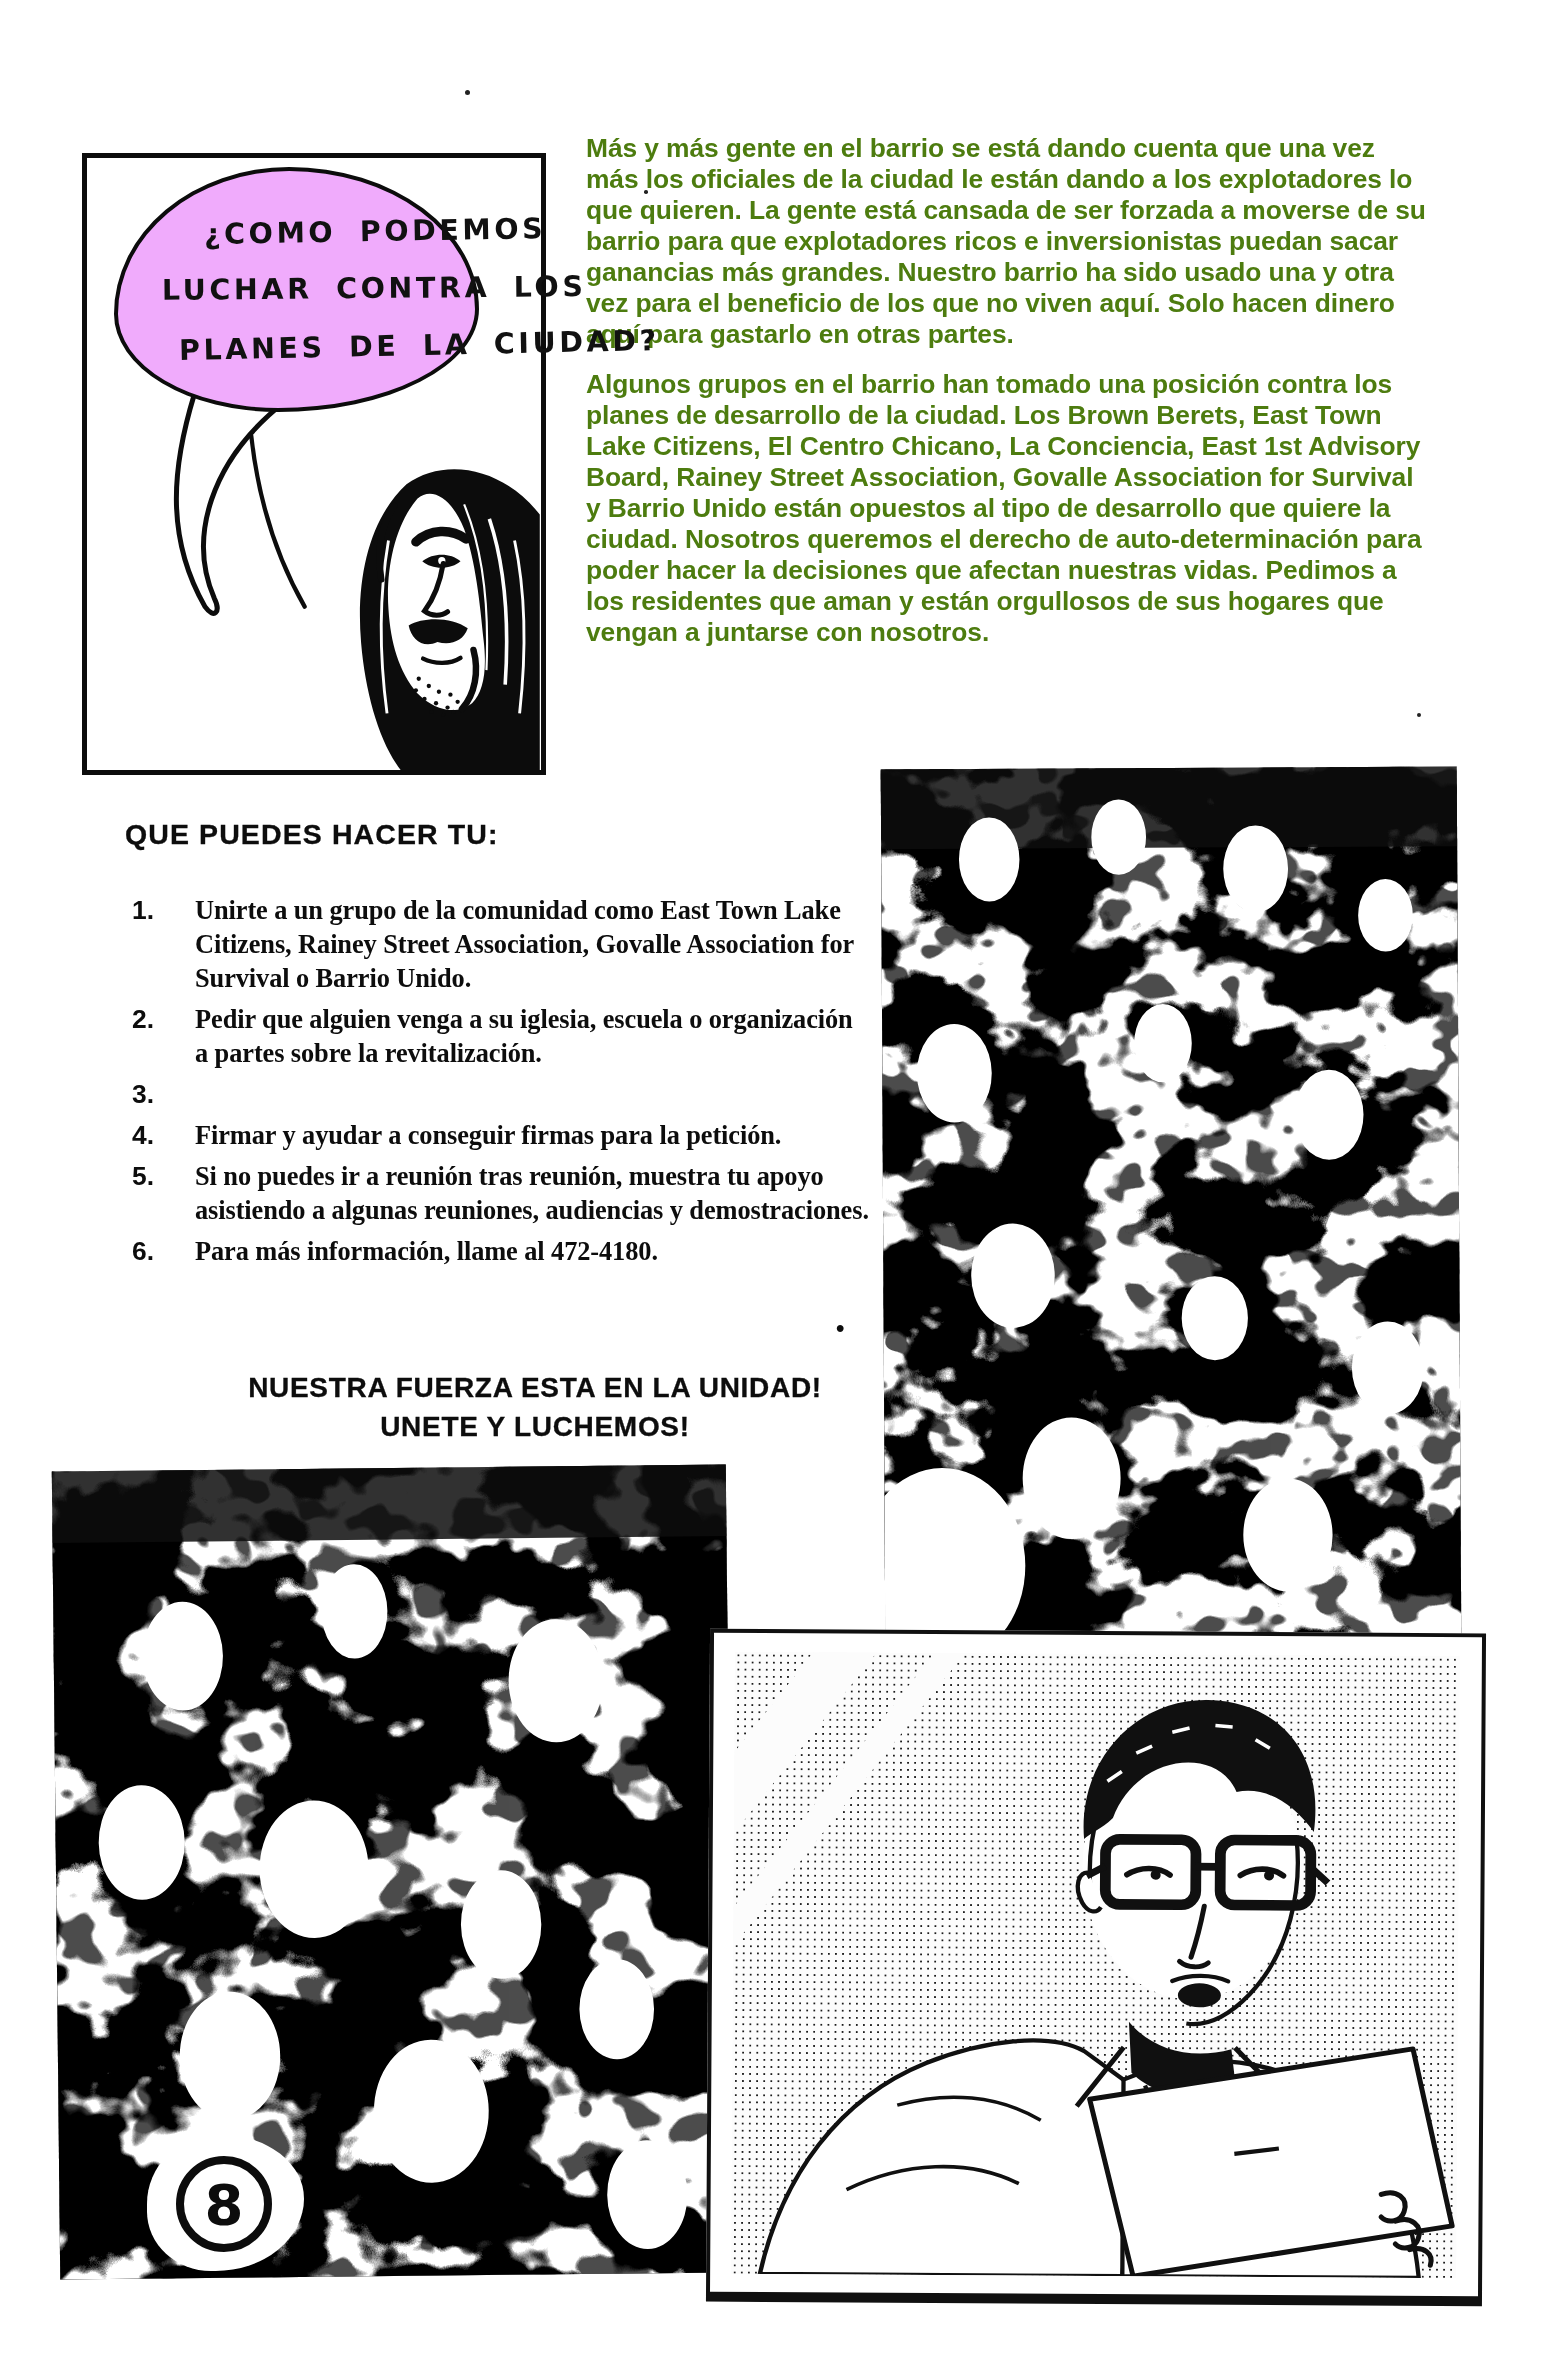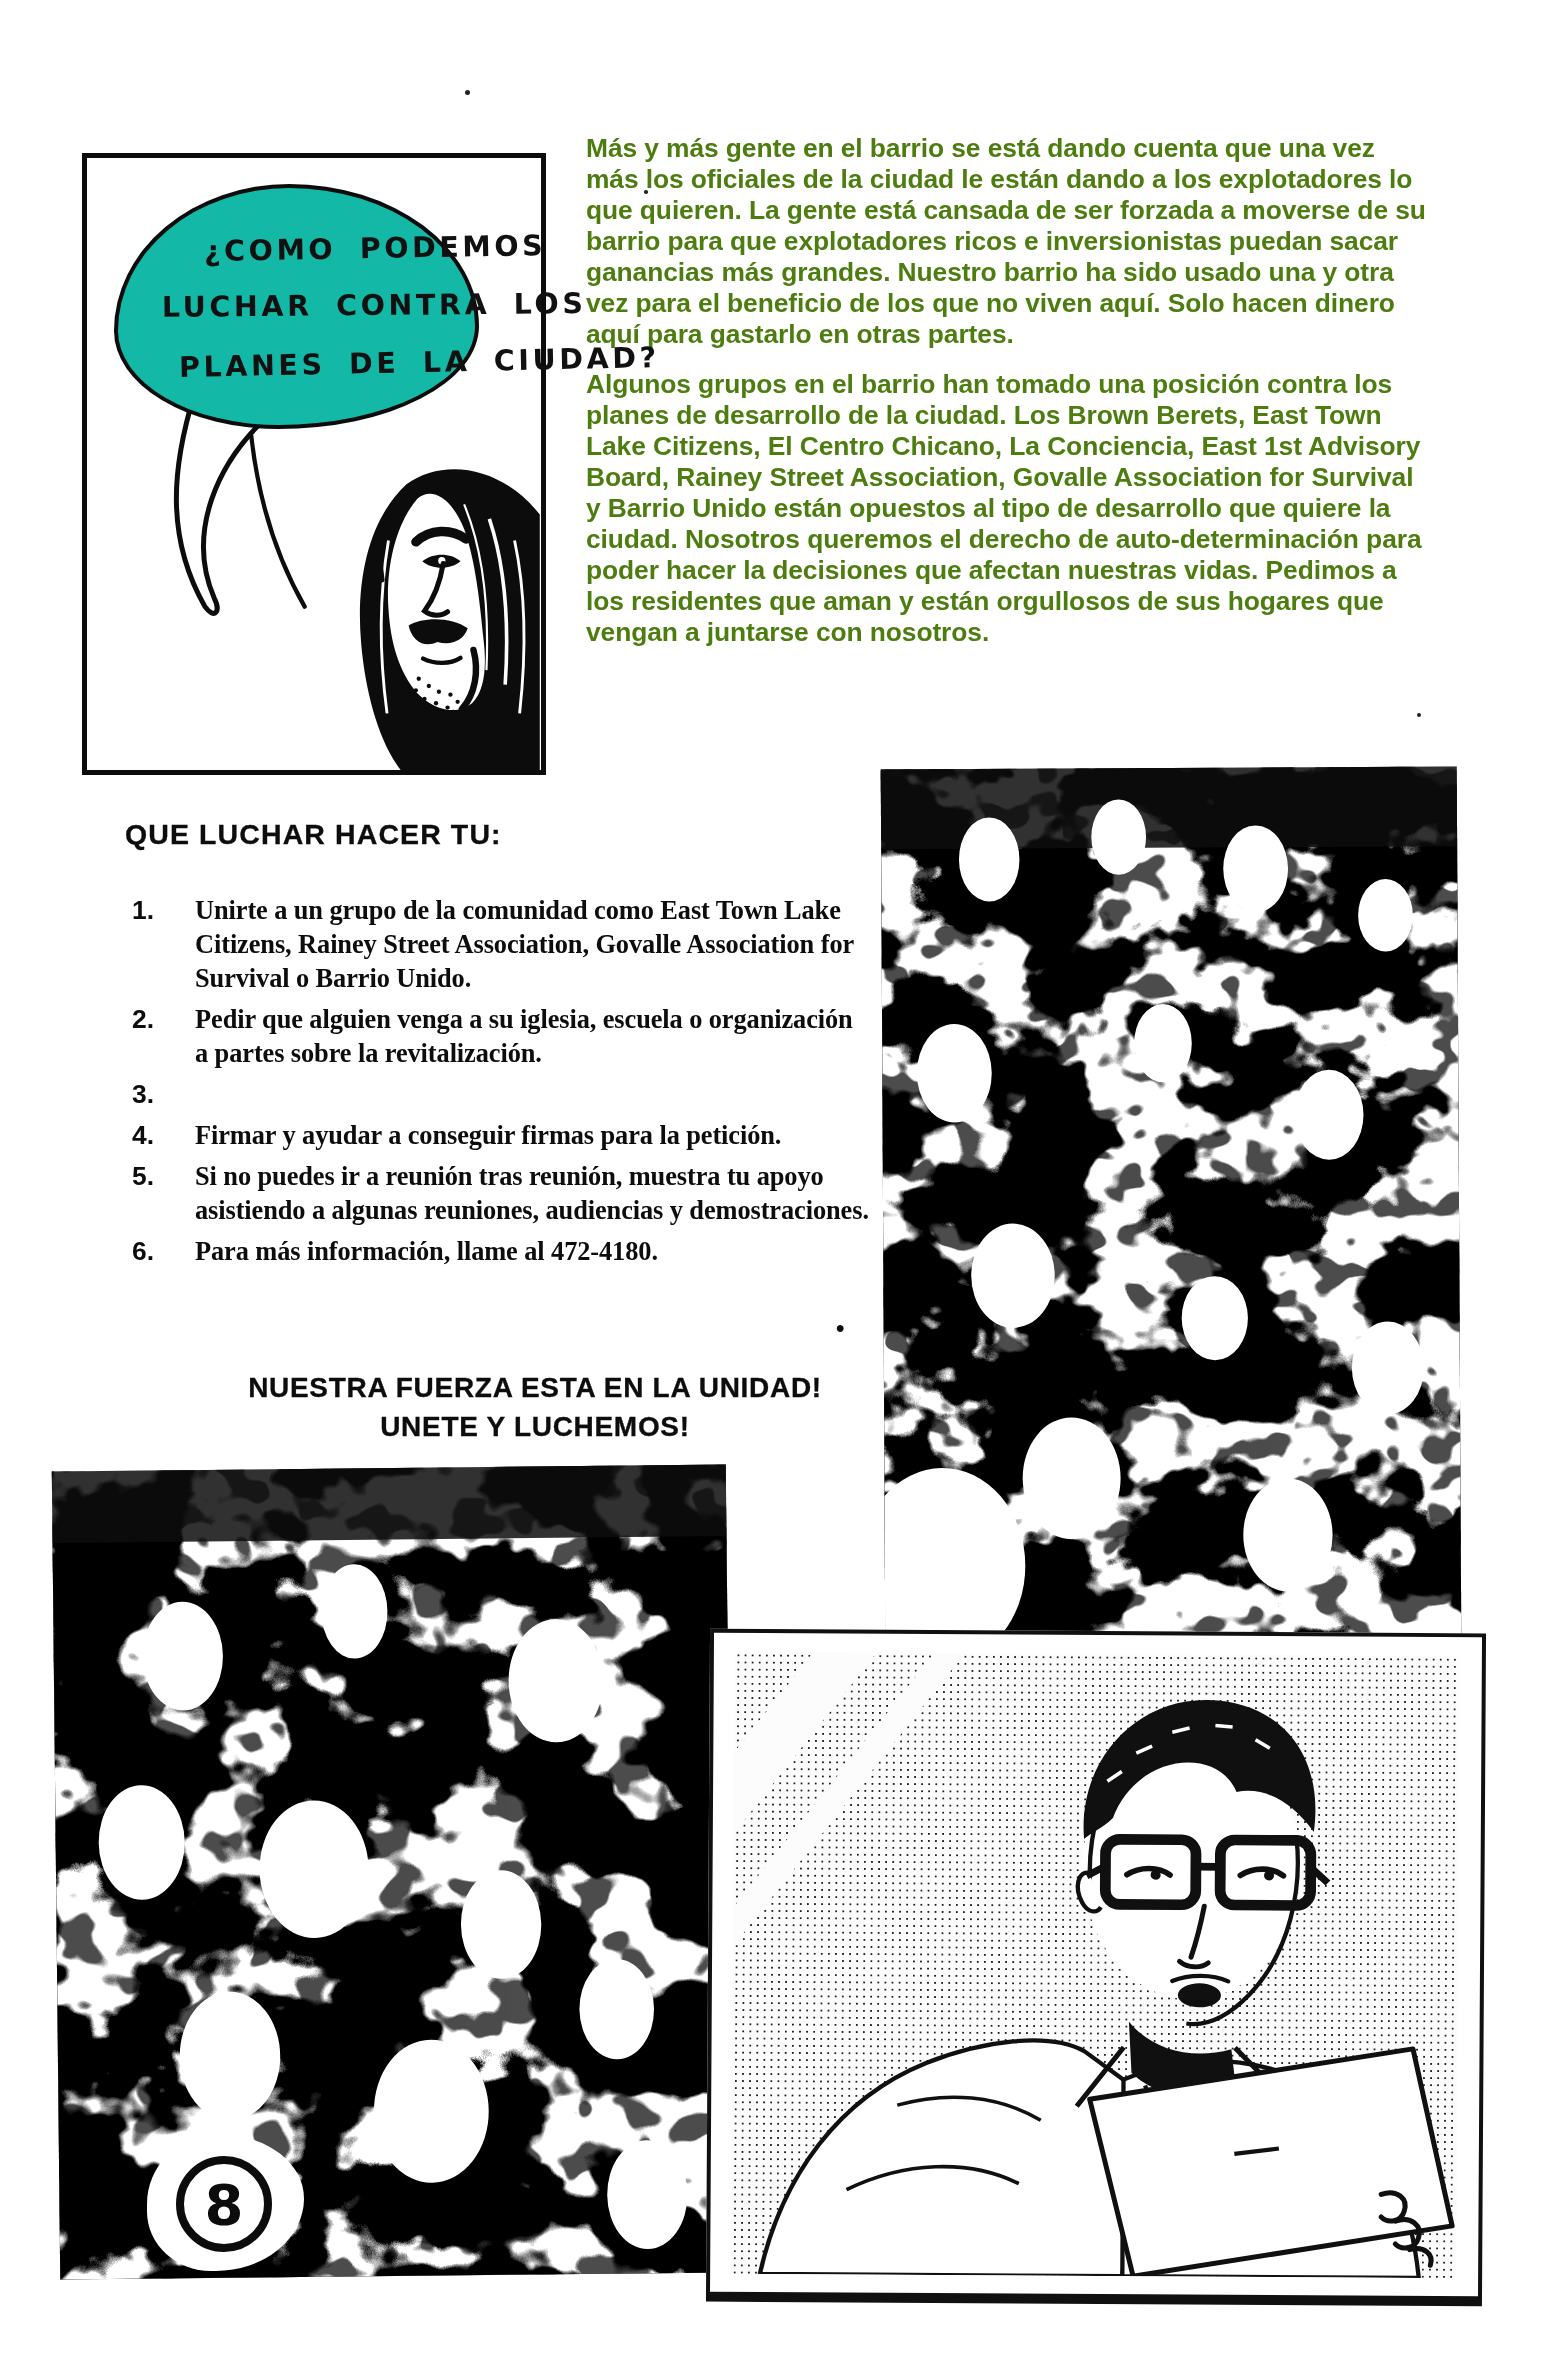--- a/index.html
+++ b/index.html
@@ -8,22 +8,22 @@
     overflow:hidden;font-family:"Liberation Sans",sans-serif;color:#0d0d0d;
   }
   .abs{position:absolute;}
 
   
   .comic-panel{
     left:82px;top:153px;width:454px;height:612px;
     border:5px solid #0c0c0c;background:#fff;
   }
   .bubble{
-    position:absolute;left:27px;top:26px;width:357px;height:237px;
-    background:#14b8a6;border:4.3px solid #0c0c0c;
+    position:absolute;left:27px;top:9px;width:357px;height:237px;
+    background:#f0abfc;border:4.3px solid #0c0c0c;
     border-radius:48% 52% 55% 45% / 60% 58% 42% 40%;
     z-index:2;
   }
   .bubble-line{
     position:absolute;white-space:nowrap;
     font-family:"DejaVu Sans",sans-serif;font-weight:700;
     font-size:28.5px;letter-spacing:3.6px;word-spacing:10px;color:#111;
   }
   .bl0{left:86px;top:44px;transform:rotate(-1deg);}
   .bl1{left:44px;top:101px;transform:rotate(-0.5deg);}
@@ -192,21 +192,21 @@
           <ellipse cx="180" cy="700" rx="58" ry="72"></ellipse>
         <ellipse cx="460" cy="760" rx="46" ry="58"></ellipse>
           <ellipse cx="700" cy="830" rx="50" ry="64"></ellipse>
         <ellipse cx="260" cy="980" rx="68" ry="84"></ellipse>
           <ellipse cx="560" cy="1060" rx="62" ry="78"></ellipse>
         <ellipse cx="80" cy="1100" rx="115" ry="135"></ellipse>
       </g>
     </svg>
   </div>
 
-  <div class="abs actions-heading">QUE LUCHAR HACER TU:</div>
+  <div class="abs actions-heading">QUE PUEDES HACER TU:</div>
   <div class="abs actions-list">
     <div class="action-row">
       <span class="action-num">1.</span>
       <span class="action-text">Unirte a un grupo de la comunidad como East Town Lake Citizens, Rainey Street Association, Govalle Association for Survival o Barrio Unido.</span>
     </div>
     <div class="action-row">
       <span class="action-num">2.</span>
       <span class="action-text">Pedir que alguien venga a su iglesia, escuela o organización a partes sobre la revitalización.</span>
     </div>
     <div class="action-row">

